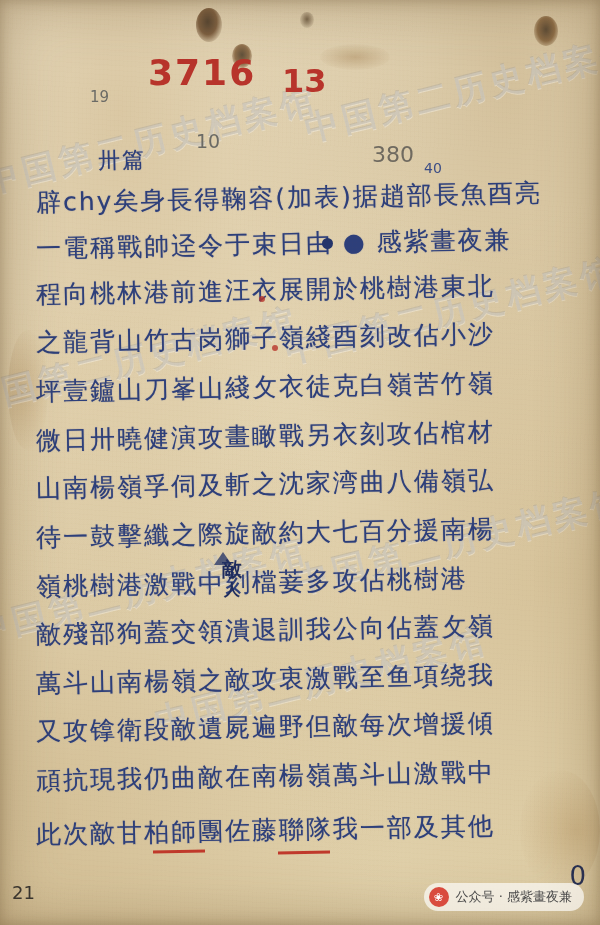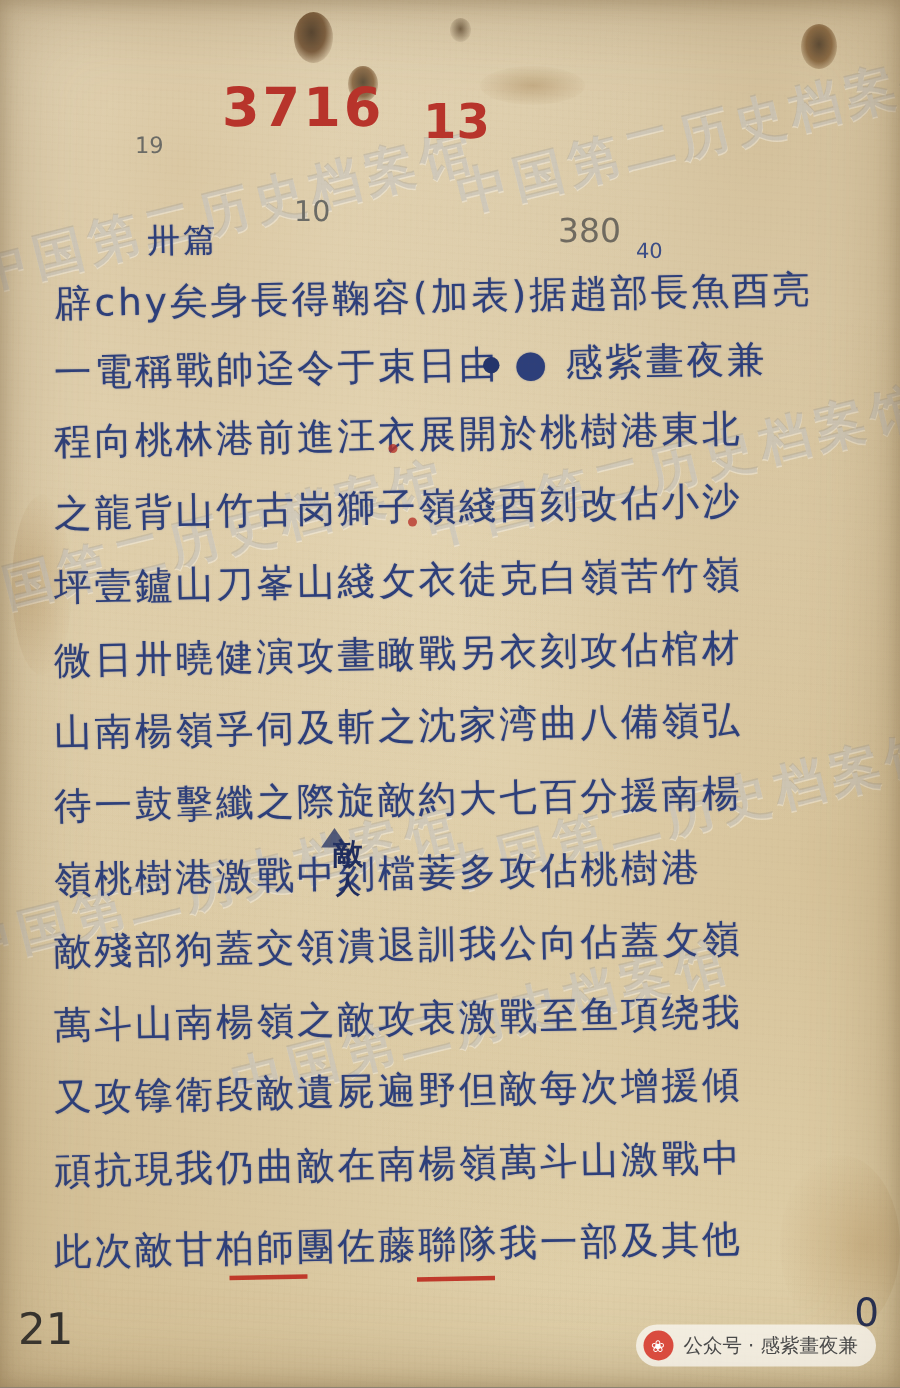--- a/index.html
+++ b/index.html
@@ -198,21 +198,21 @@
     <div style="position:absolute;left:278px;top:851px;width:52px;height:3px;background:#c0392b;transform:rotate(-1deg);"></div>
 
     <div class="ins-mark" style="left:222px;top:556px;">敵</div>
     <div class="ins-mark" style="left:224px;top:580px;font-size:16px;">人</div>
     <div style="position:absolute;left:214px;top:552px;width:0;height:0;border-left:9px solid transparent;border-right:9px solid transparent;border-bottom:13px solid rgba(35,50,100,0.75);"></div>
 
     <div class="blot" style="left:322px;top:238px;width:11px;height:11px;background:#24356b;"></div>
     <div class="blot" style="left:259px;top:296px;width:6px;height:6px;background:#b8342b;opacity:.8;"></div>
     <div class="blot" style="left:272px;top:345px;width:6px;height:6px;background:#b8342b;opacity:.8;"></div>
 
-    <div class="corner-num" style="left:12px;bottom:22px;font-size:29px;color:#2f2f2f;">21</div>
+    <div class="corner-num" style="left:12px;bottom:22px;font-size:18px;color:#2f2f2f;">21</div>
     <div class="corner-num" style="right:14px;bottom:34px;font-size:26px;color:#1d2a55;">0</div>
   </div>
 
   <div class="grain"></div>
   <div class="edge-shadow"></div>
 
   <div class="badge">
     <span class="logo">❀</span>
     <span class="btxt">公众号 · 感紫畫夜兼</span>
   </div>

